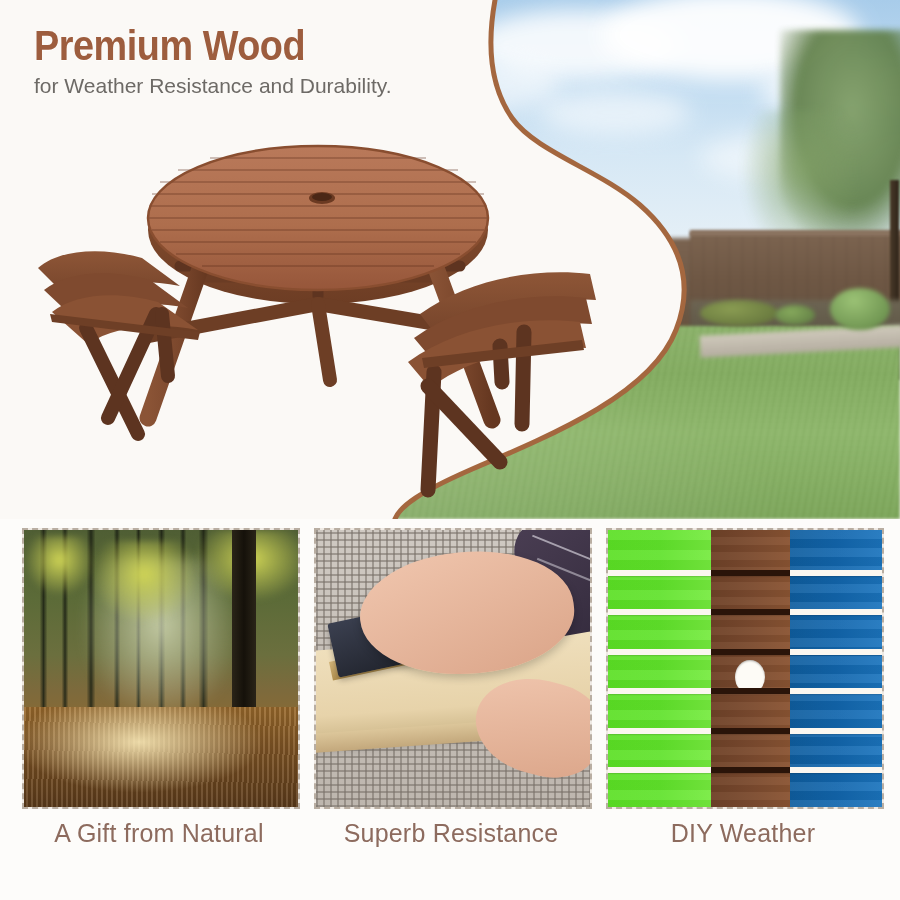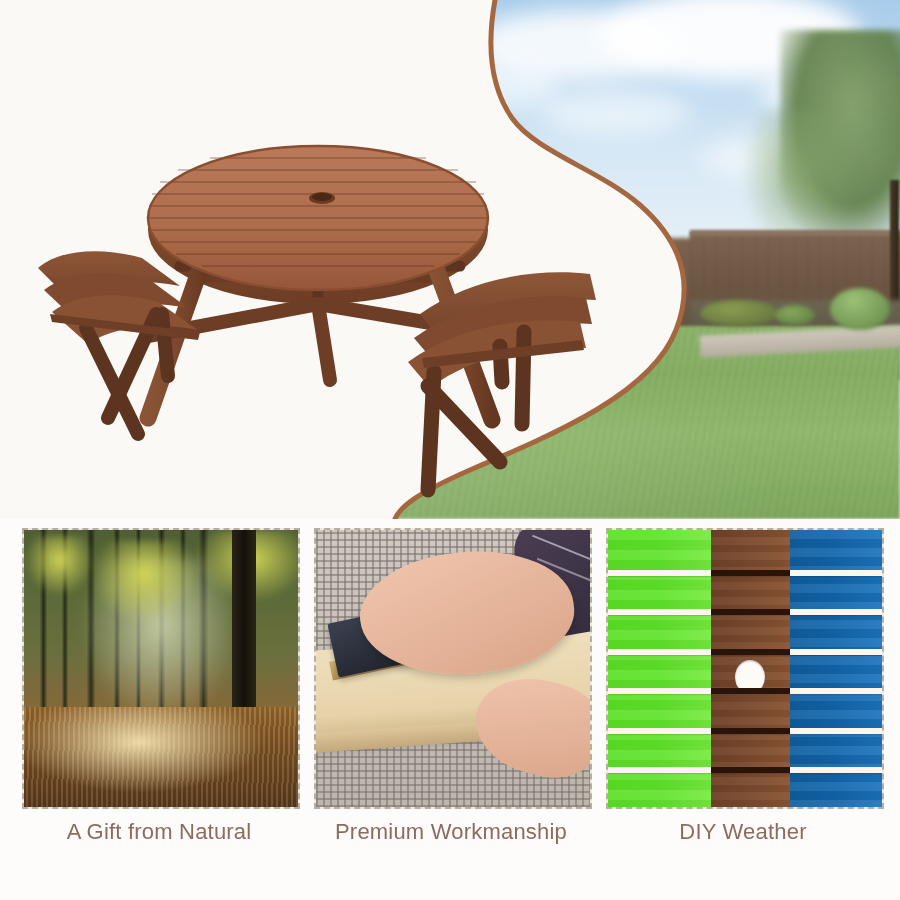--- a/index.html
+++ b/index.html
@@ -75,21 +75,21 @@
   .table-art{position:absolute;left:30px;top:118px;width:640px;height:380px;}
 
   
   .panels{position:absolute;left:0;top:519px;width:900px;height:381px;}
   .panel{position:absolute;top:9px;width:274px;height:277px;
     border:2px dashed #b9aea2;background:#efeae4;overflow:hidden;}
   .p1{left:22px;}
   .p2{left:314px;}
   .p3{left:606px;}
   .caption{position:absolute;top:300px;width:274px;text-align:center;
-    font-size:22px;color:#8d6b5e;letter-spacing:.2px;}
+    font-size:25px;color:#8d6b5e;letter-spacing:.2px;}
   .cap1{left:22px;}
   .cap2{left:314px;}
   .cap3{left:606px;}
 
   
   .forest{position:absolute;inset:0;
     background:linear-gradient(180deg,#4f5e34 0%,#5c6b38 25%,#6b6f3e 45%,#7d6a3c 58%,#8a6a34 70%,#6b4a22 100%);}
   .mist{position:absolute;left:20%;top:10%;width:60%;height:60%;
     background:radial-gradient(ellipse at 50% 40%,rgba(226,232,198,.75),rgba(226,232,198,0) 70%);filter:blur(6px);}
   .trunkf{position:absolute;top:0;height:66%;background:linear-gradient(90deg,rgba(35,40,24,.1),rgba(28,33,20,.85),rgba(35,40,24,.1));filter:blur(.7px);}
@@ -265,20 +265,24 @@
           <line x1="470" y1="228" x2="472" y2="264"></line>
         </g>
         <path d="M392,240 L552,222 L554,232 L394,250 Z" fill="#6e3f26"></path>
       </g>
 
       <g>
         <path d="M258,18 C300,6 352,8 392,22 L396,36 C352,26 302,24 262,34 Z" fill="#8a5234" opacity=".0"></path>
       </g>
     </svg>
 
+    <div class="heading">
+      <div class="h-title">Premium Wood</div>
+      <div class="h-sub">for Weather Resistance and Durability.</div>
+    </div>
   </div>
 
   <div class="panels">
 
     <div class="panel p1">
       <div class="forest">
         <div class="trunkf" style="left:6%;width:7px;"></div>
         <div class="trunkf" style="left:14%;width:6px;"></div>
         <div class="trunkf" style="left:23%;width:8px;"></div>
         <div class="trunkf" style="left:33%;width:6px;"></div>
@@ -334,16 +338,16 @@
             <div class="plankgap" style="top: 28.5714%; background: rgb(251, 247, 240);"></div>
             <div class="plankgap" style="top: 42.8571%; background: rgb(251, 247, 240);"></div>
             <div class="plankgap" style="top: 57.1429%; background: rgb(251, 247, 240);"></div>
             <div class="plankgap" style="top: 71.4286%; background: rgb(251, 247, 240);"></div>
             <div class="plankgap" style="top: 85.7143%; background: rgb(251, 247, 240);"></div>
           </div>
       </div>
     </div>
 
     <div class="caption cap1">A Gift from Natural</div>
-    <div class="caption cap2">Premium Workmanship</div>
+    <div class="caption cap2">Superb Resistance</div>
     <div class="caption cap3">DIY Weather</div>
   </div>
 </div>
 
 </body></html>

